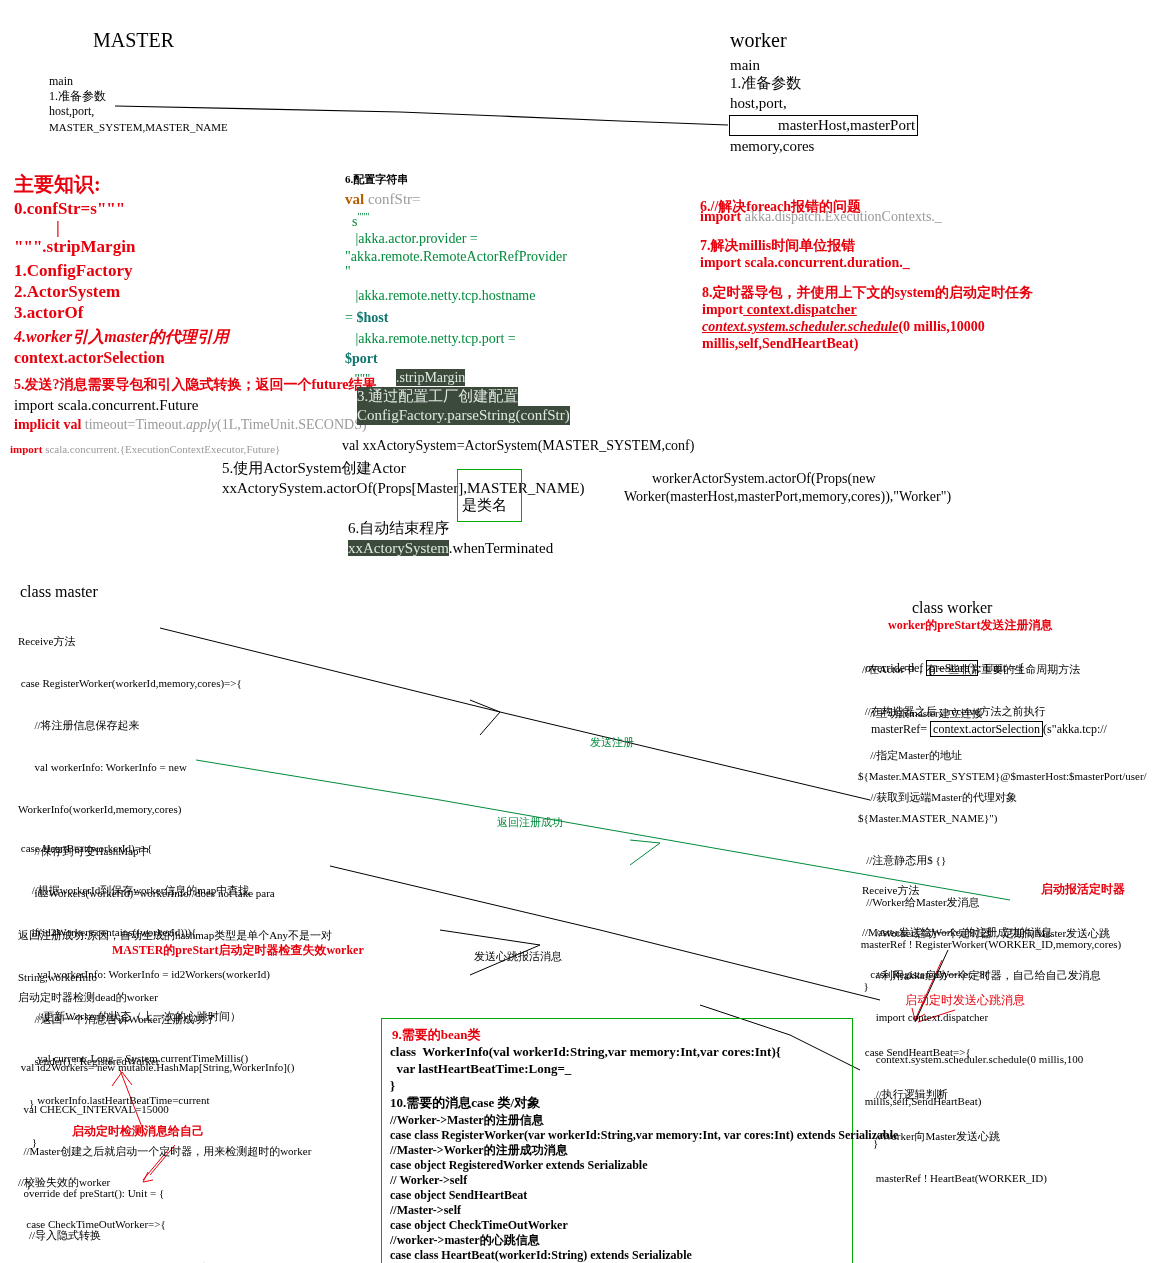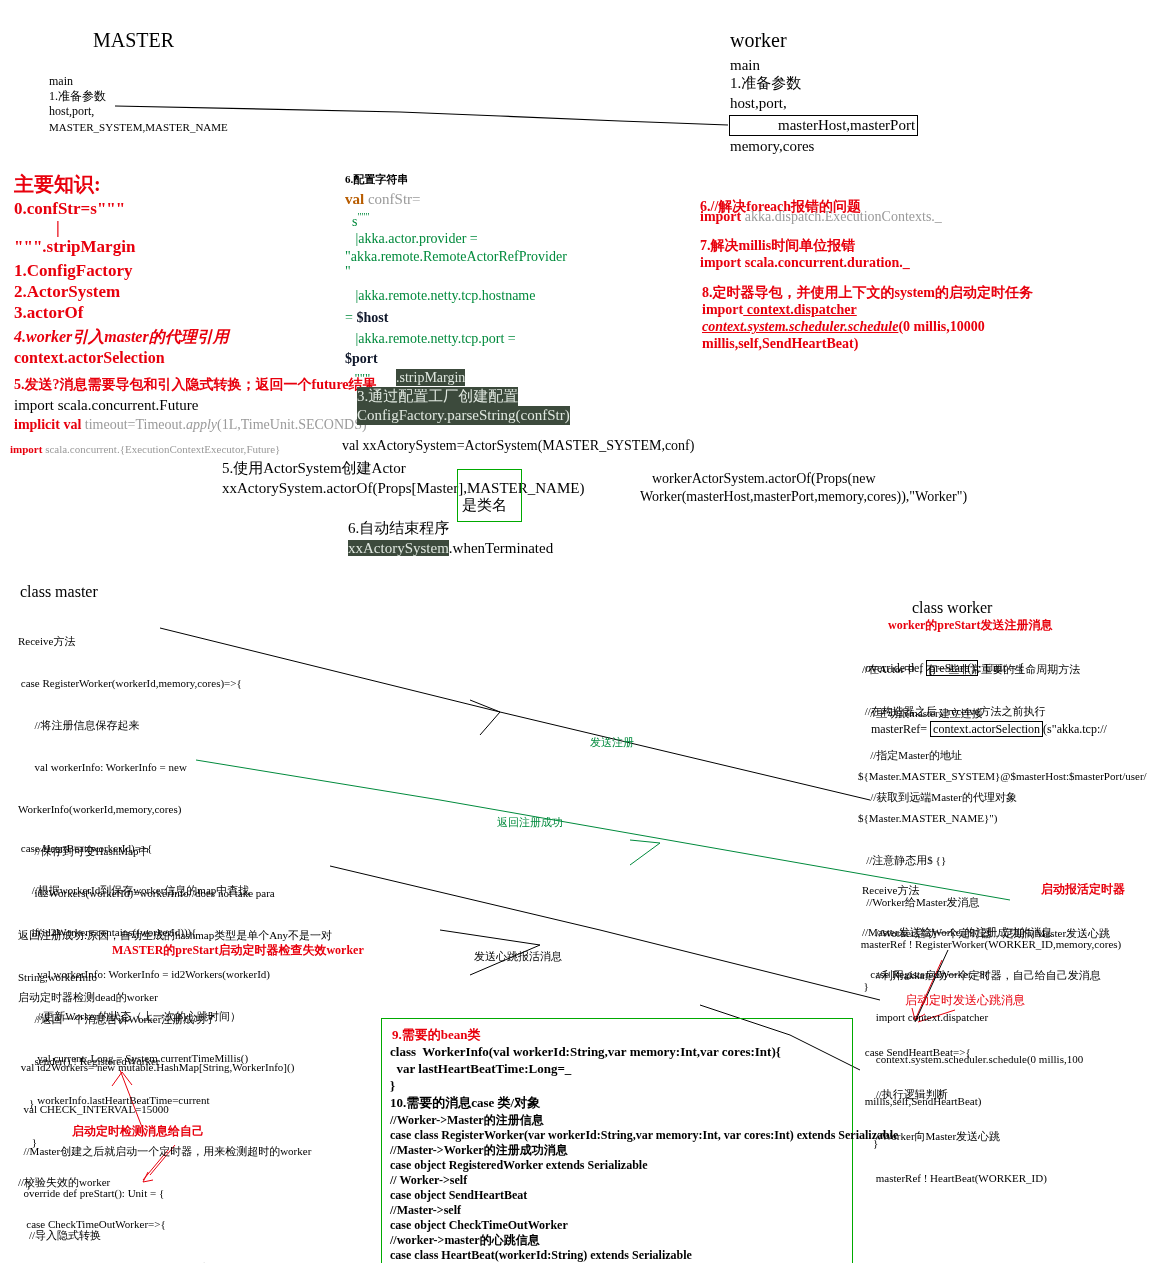--- a/index.html
+++ b/index.html
@@ -3,21 +3,21 @@
 <meta charset="utf-8">
 <style>
   html,body{margin:0;padding:0;background:#fff;}
   body{width:1176px;height:1263px;position:relative;overflow:hidden;
        font-family:"Liberation Serif","DejaVu Serif",serif;color:#000;}
   .abs{position:absolute;white-space:pre;}
   .serif{font-family:"Liberation Serif","DejaVu Serif",serif;}
   .red{color:#e8000d;}
   .redb{color:#e8000d;font-weight:bold;}
   .grn{color:#008a3c;}
-  .teal{color:#0f172a;}
+  .teal{color:#0f766e;}
   .gray{color:#9a9a9a;}
   .orange{color:#b85c00;}
   .bold{font-weight:bold;}
   .ital{font-style:italic;}
   .und{text-decoration:underline;}
   .hl{background:#3c4a3c;color:#dfe7df;}
   .boxed{border:1px solid #000;padding:0 2px;}
   .greenbox{border:1px solid #0a0;}
   svg.lines{position:absolute;left:0;top:0;width:1176px;height:1263px;pointer-events:none;}
   .t11{font-size:11px;line-height:14px;}
@@ -104,21 +104,21 @@
 
 <div class="abs serif t14" style="left:342px;top:437px;">val xxActorySystem=ActorSystem(MASTER_SYSTEM,conf)</div>
 <div class="abs serif t15" style="left:222px;top:459px;">5.使用ActorSystem创建Actor</div>
 <div class="abs serif t15" style="left:222px;top:479px;"><span>xxActorySystem.actorOf(Props[</span><span>Master</span><span>],MASTER_NAME)</span></div>
 <div class="abs greenbox" style="left:457px;top:469px;width:63px;height:51px;"></div>
 <div class="abs serif t15" style="left:462px;top:496px;">是类名</div>
 <div class="abs serif t15" style="left:348px;top:519px;">6.自动结束程序</div>
 <div class="abs serif t15" style="left:348px;top:539px;text-align:center;"><span class="hl">xxActorySystem</span><span>.whenTerminated</span></div>
 
 <div class="abs serif t14" style="left:652px;top:470px;">workerActorSystem.actorOf(Props(new</div>
-<div class="abs serif t14" style="left:640px;top:488px;">Worker(masterHost,masterPort,memory,cores)),"Worker")</div>
+<div class="abs serif t14" style="left:624px;top:488px;">Worker(masterHost,masterPort,memory,cores)),"Worker")</div>
 
 <div class="abs serif t14 redb" style="left:700px;top:190px;margin-top:8px;">6.//解决foreach报错的问题</div>
 <div class="abs serif t14" style="left:700px;top:208px;"><span class="redb">import</span><span class="gray"> akka.dispatch.ExecutionContexts._</span></div>
 <div class="abs serif t14 redb" style="left:700px;top:237px;">7.解决millis时间单位报错</div>
 <div class="abs serif t14 redb" style="left:700px;top:254px;">import scala.concurrent.duration._</div>
 <div class="abs serif t14 redb" style="left:702px;top:284px;">8.定时器导包，并使用上下文的system的启动定时任务</div>
 <div class="abs serif t14" style="left:702px;top:301px;"><span class="redb">import</span><span class="redb und"> context.dispatcher</span></div>
 <div class="abs serif t14" style="left:702px;top:318px;"><span class="redb und ital">context.system.scheduler.schedule</span><span class="redb">(0 millis,10000</span></div>
 <div class="abs serif t14 redb" style="left:702px;top:335px;">millis,self,SendHeartBeat)</div>
 

